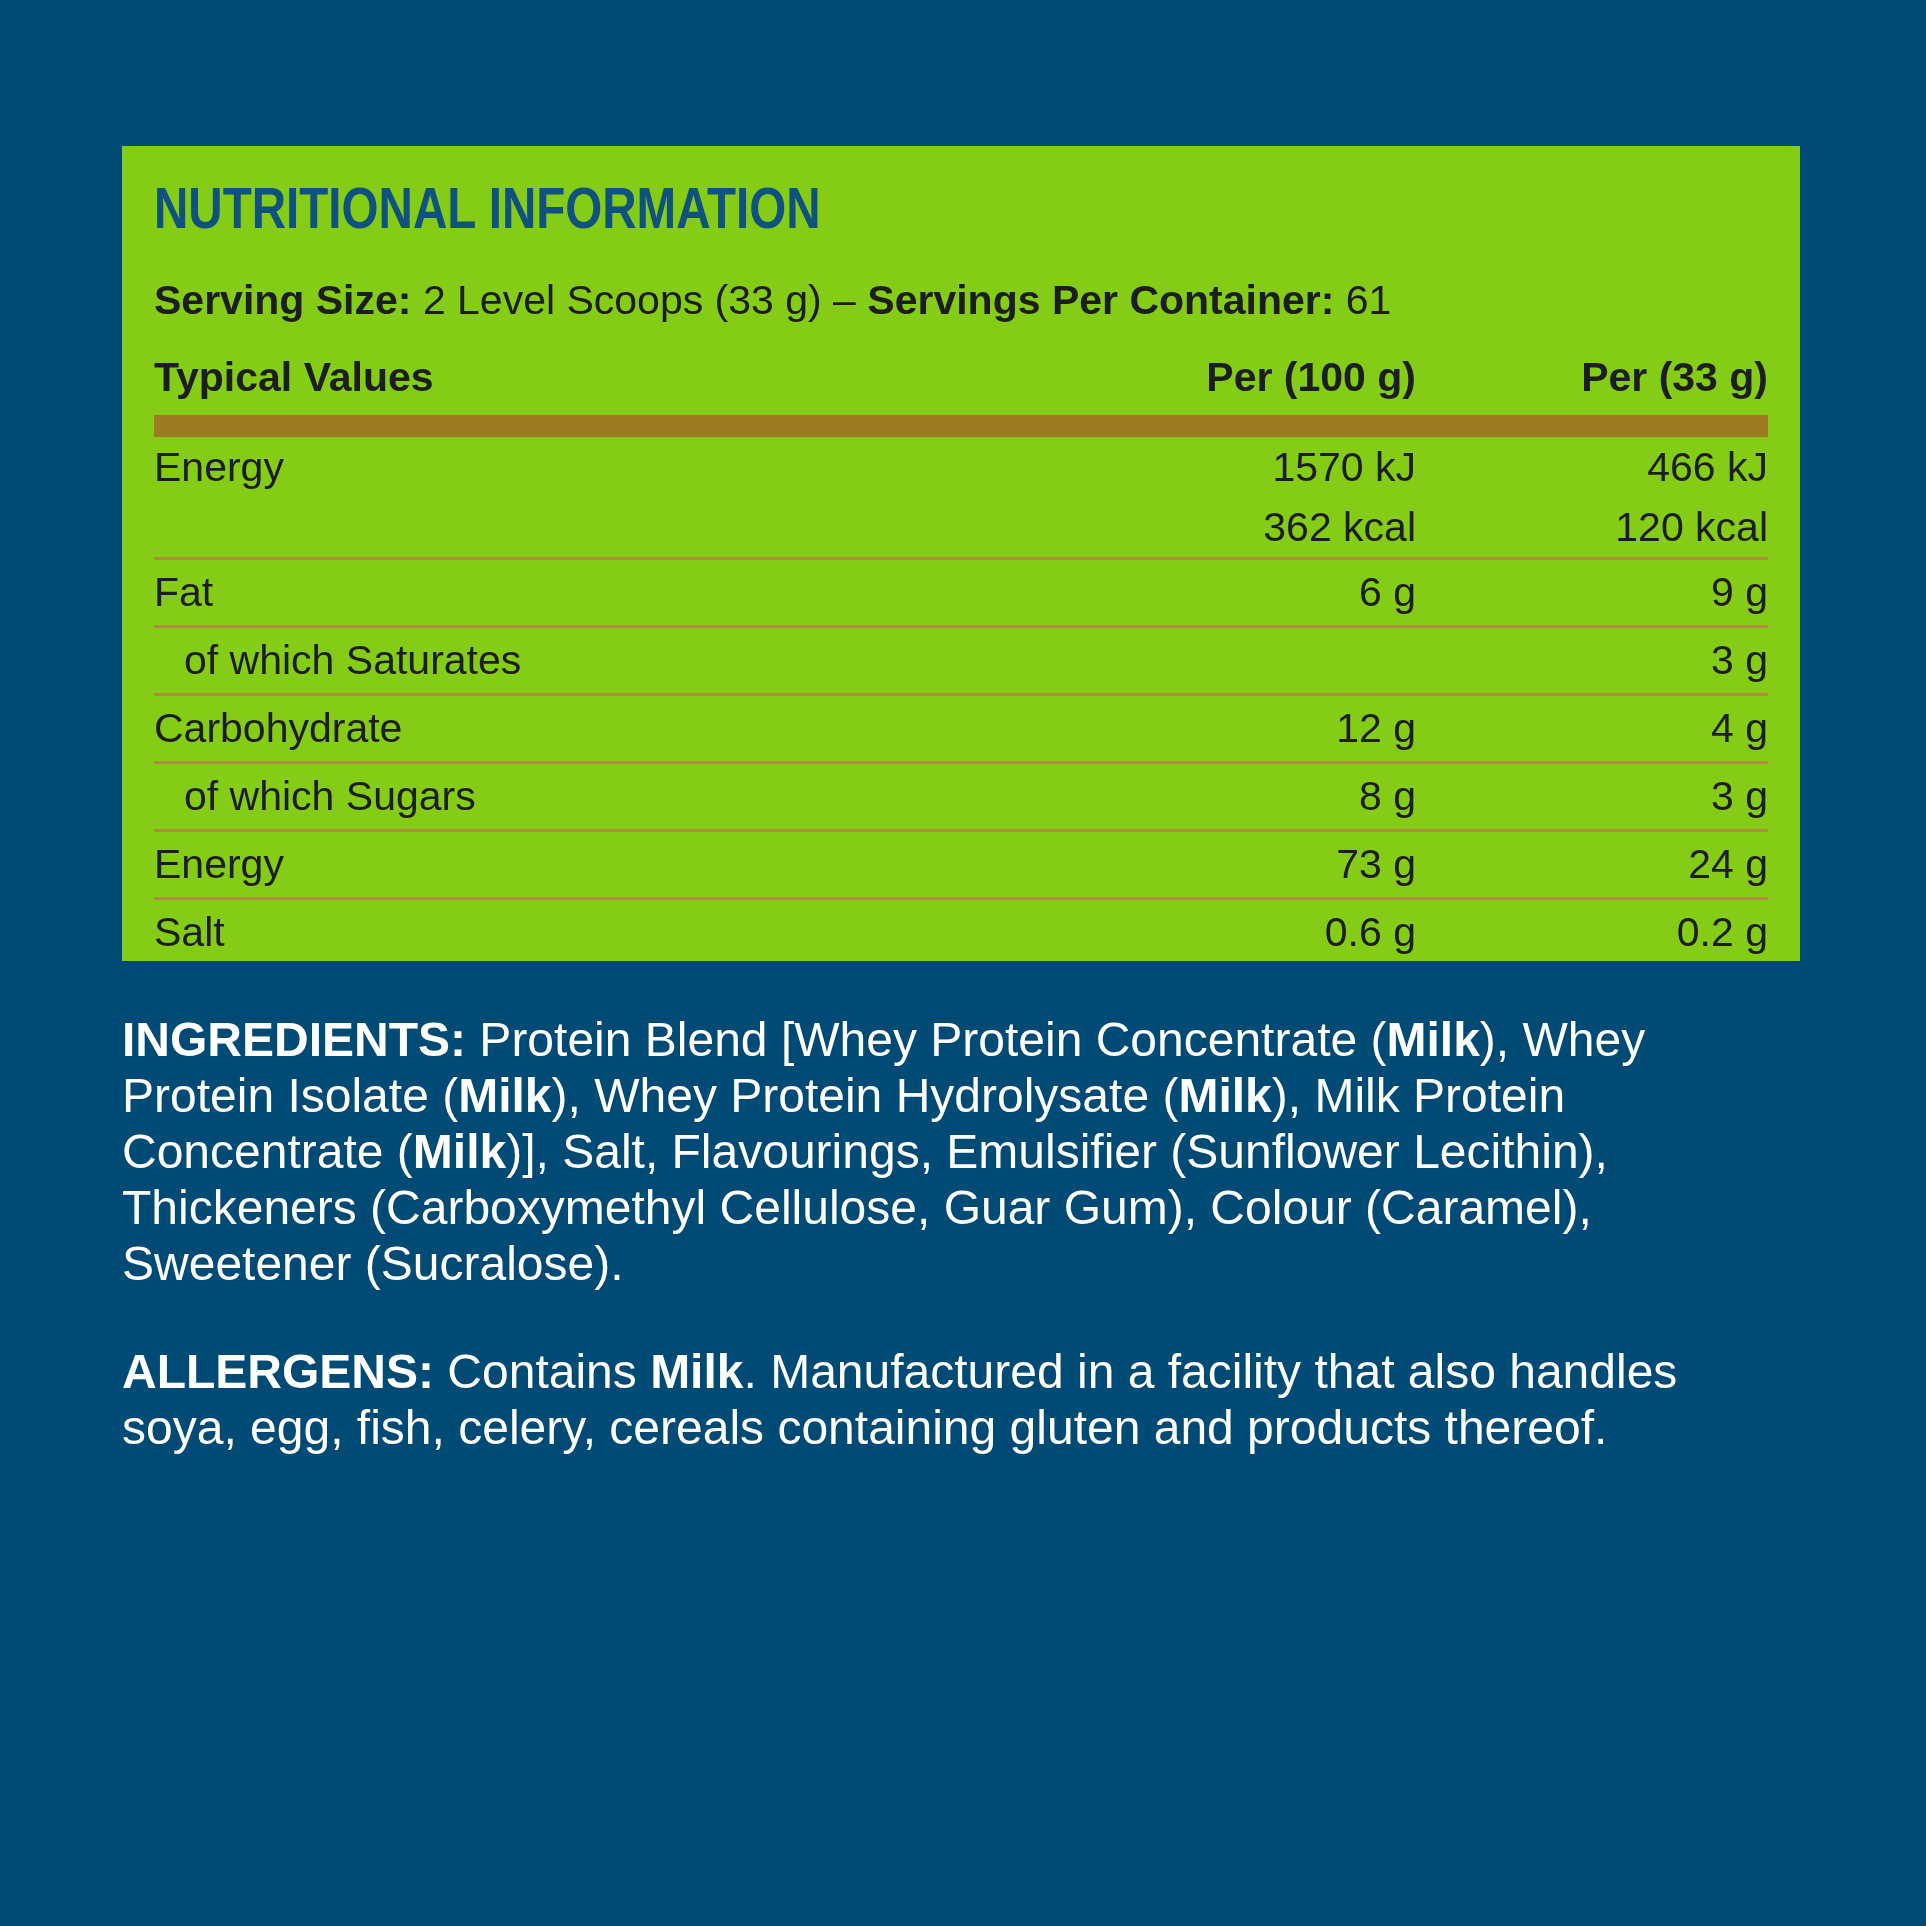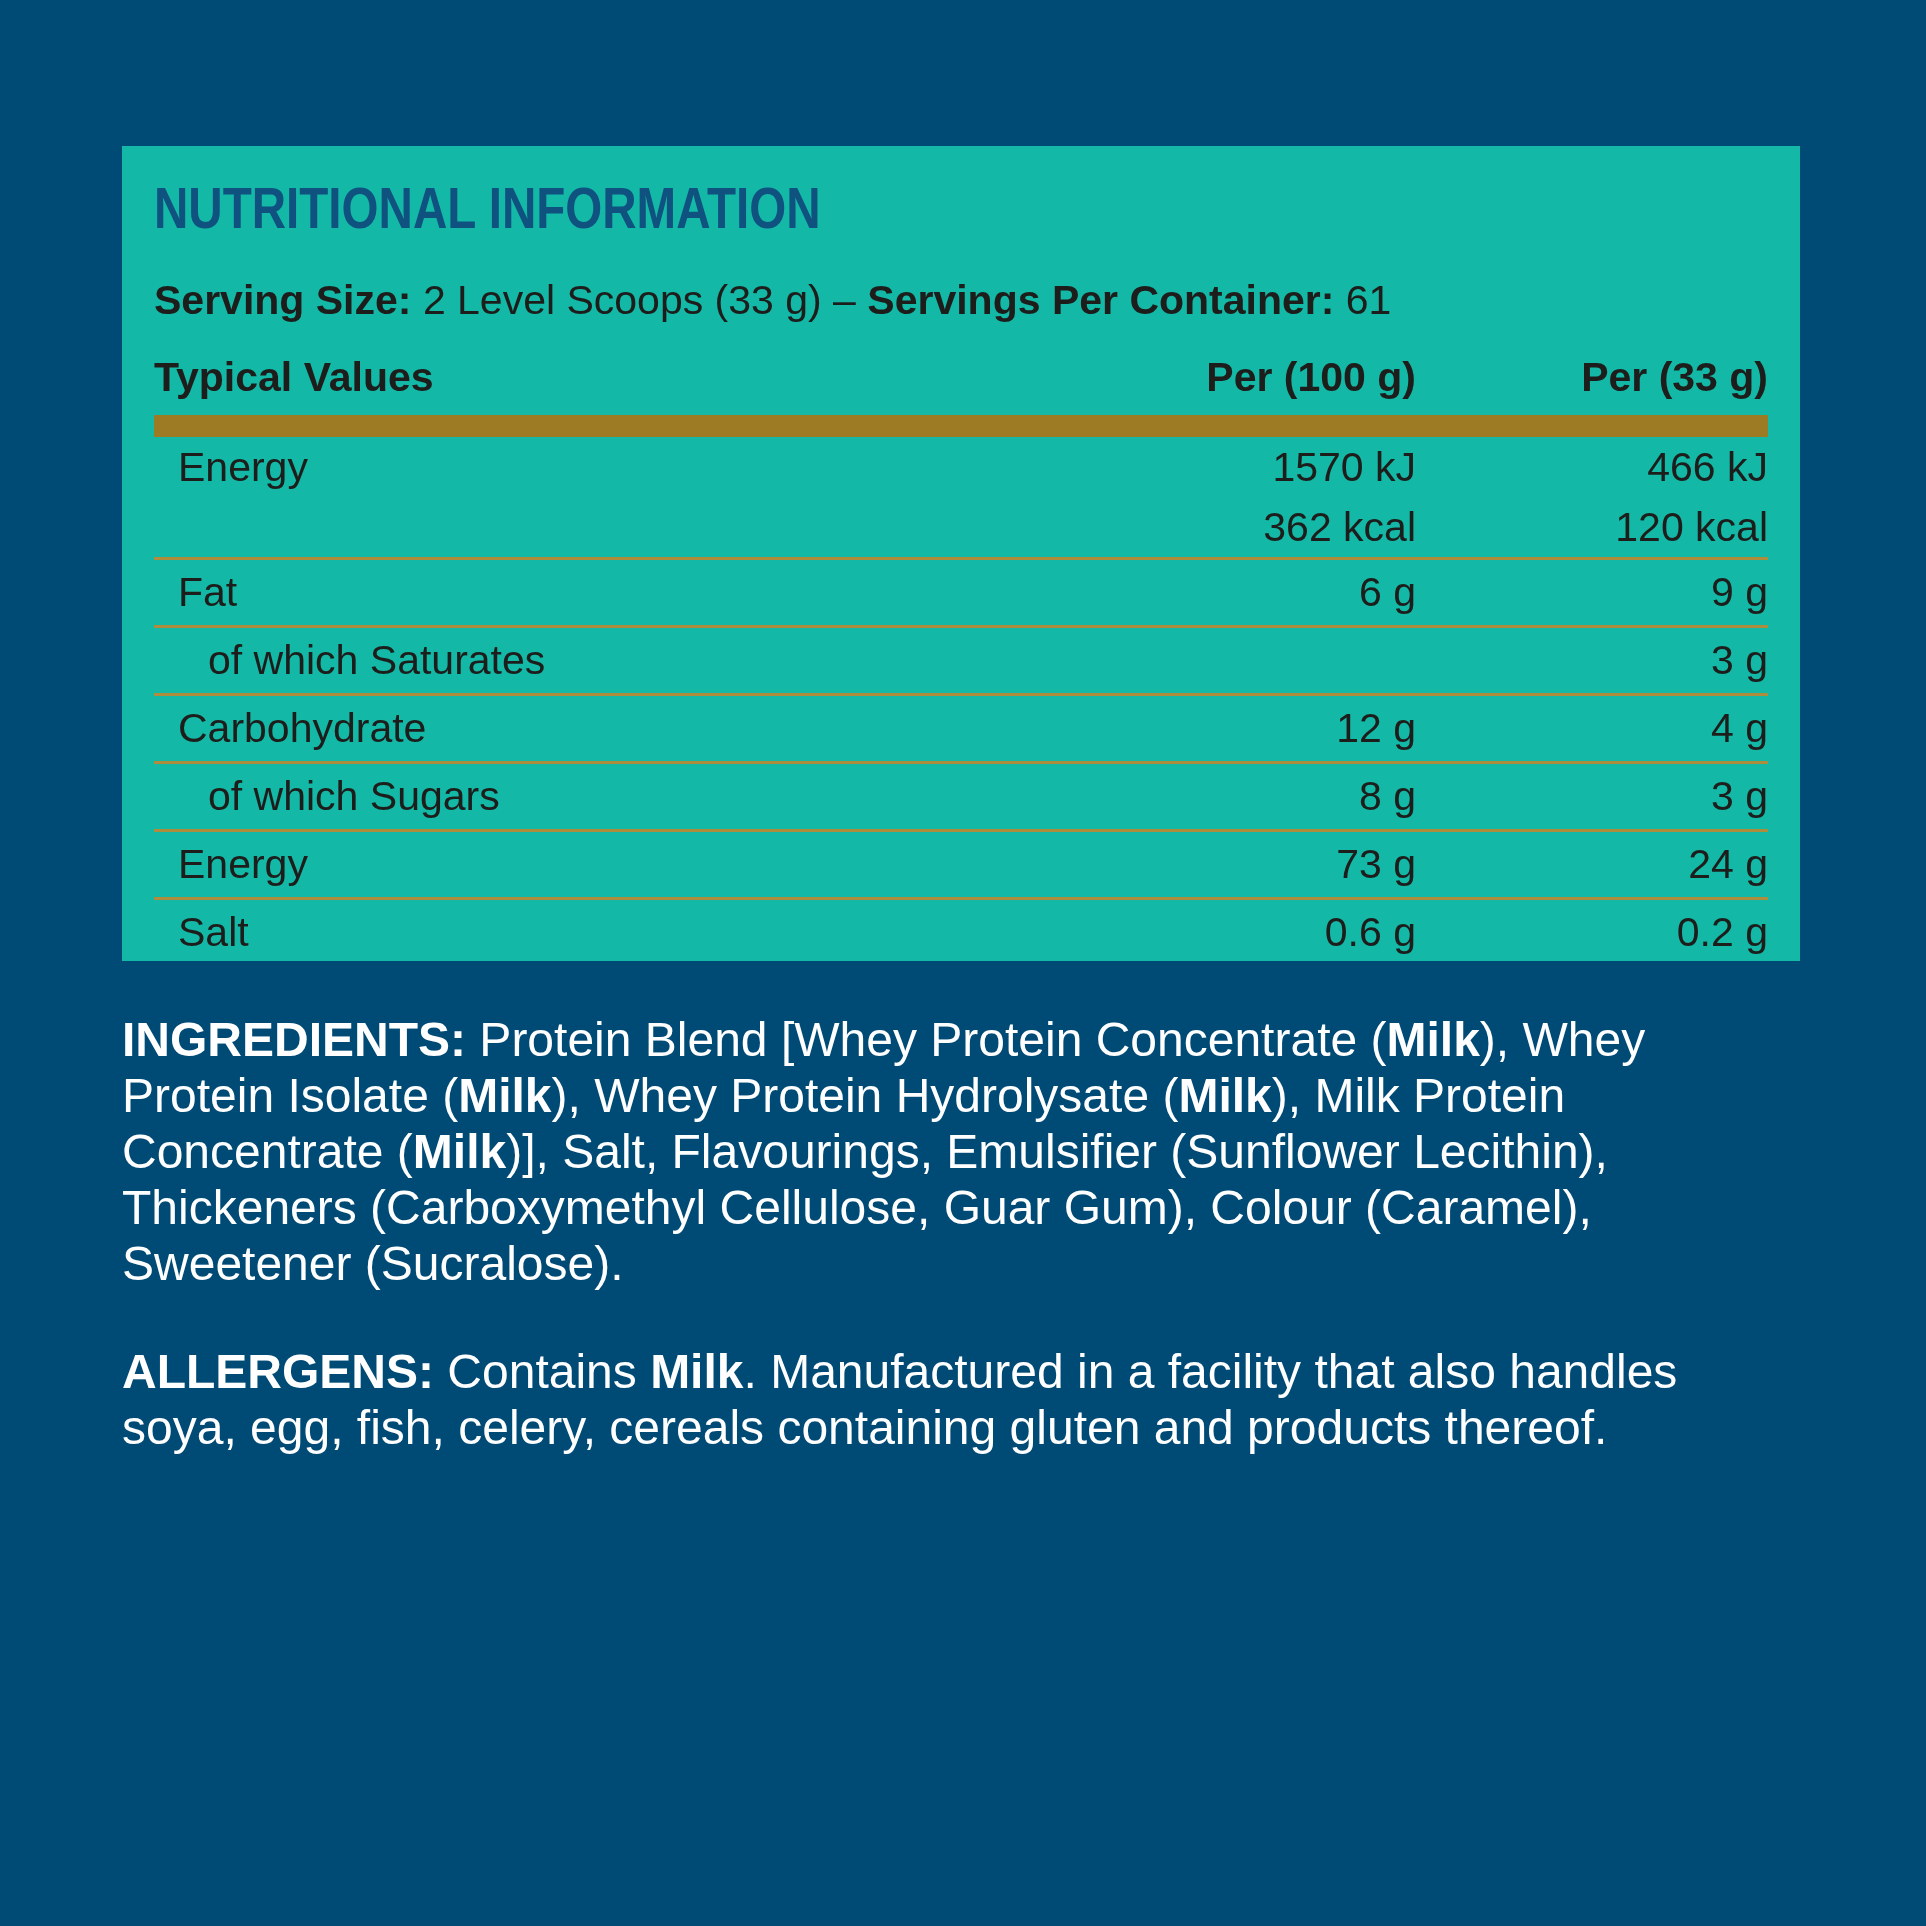--- a/index.html
+++ b/index.html
@@ -7,21 +7,21 @@
     width:1927px;height:1927px;
     background:#004A76;
     font-family:"Liberation Sans","DejaVu Sans",sans-serif;
     position:relative;
     overflow:hidden;
   }
   .card{
     position:absolute;
     left:122px;top:146px;
     width:1678px;height:815px;
-    background:#14b8a6;
+    background:#84cc16;
     box-sizing:border-box;
     padding:0 32px;
   }
   .title{
     margin:28px 0 0 0;
     font-size:58px;
     font-weight:700;
     color:#0F517F;
     letter-spacing:0px;
     display:inline-block;
@@ -54,21 +54,20 @@
   .t-row{
     border-bottom:3px solid #AD8D3C;
     color:#1D1D1B;
   }
   .t-row:last-child{border-bottom:none;}
   .t-line{
     display:flex;
     align-items:center;
     height:65px;
     font-size:41px;
-    margin-left:24px;
   }
   .t-row.two .t-line{height:60px;}
   .t-row.indent .c1{padding-left:30px;box-sizing:border-box;}
   .para{
     position:absolute;
     left:122px;
     margin:0;
     color:#FFFFFF;
     font-size:48px;
     line-height:56px;

